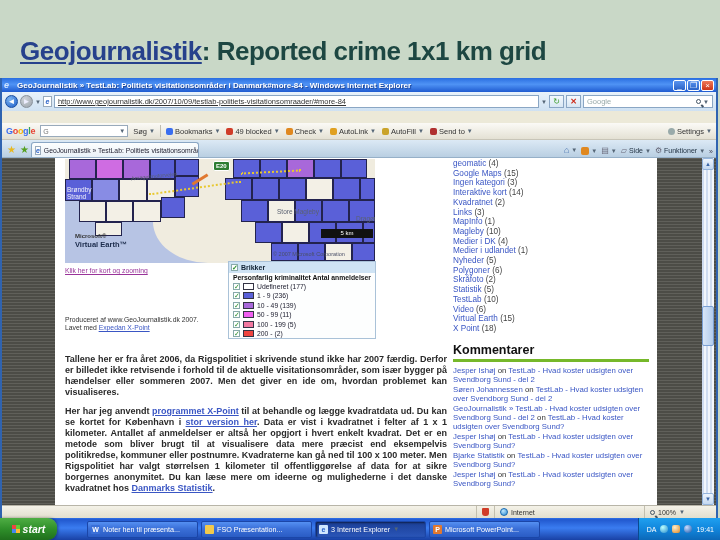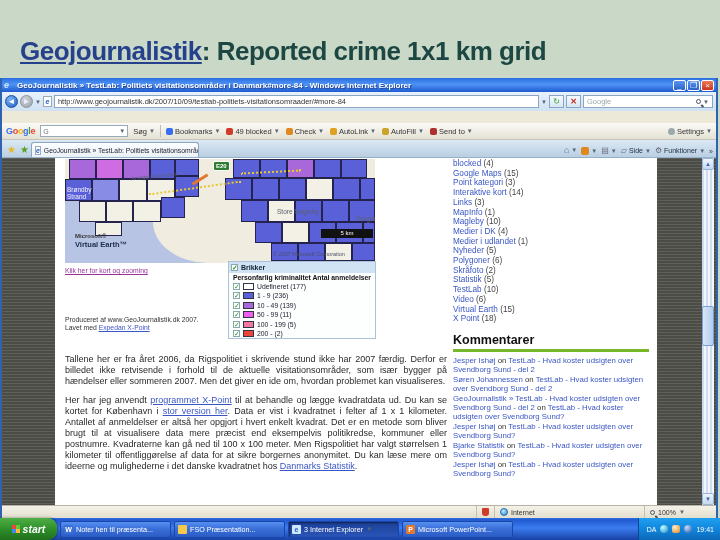--- a/index.html
+++ b/index.html
@@ -19,21 +19,21 @@
   .winbtns { display:flex; gap:1px; }
   .wb { width:13px; height:11px; font-size:8px; line-height:10px; text-align:center; color:#fff; border:1px solid #fff; border-radius:2px; background:linear-gradient(180deg,#5a94ee,#2a62c8); }
   .wb.close { background:linear-gradient(180deg,#ee7a5a,#cc3316); }
 
   .addrrow { position:absolute; left:0; top:14px; right:0; height:19px; background:linear-gradient(180deg,#e8f2fb,#cfe1f2); display:flex; align-items:center; padding:0 3px; gap:2px; }
   .navcirc { width:13px; height:13px; border-radius:50%; font-size:8px; line-height:12px; text-align:center; color:#fff; }
   .back { background:radial-gradient(circle at 35% 30%,#7db6f2,#1d5dc8); border:1px solid #1a4fa0; }
   .fwd  { background:radial-gradient(circle at 35% 30%,#cfd4da,#9aa2ab); border:1px solid #8a929b; color:#eef; }
   .ddarr { font-size:6px; color:#567; }
   .pageico { width:9px; height:11px; background:#fff; border:1px solid #9ab; font-size:7px; line-height:10px; text-align:center; color:#2a62c8; font-style:italic; font-weight:bold; }
-  .urlbox { flex:1; height:13px; background:#fff; border:1px solid #8aa6c4; font-size:7.5px; line-height:12px; color:#333; padding:0 3px; white-space:nowrap; overflow:hidden; }
+  .urlbox { flex:1; height:13px; background:#fff; border:1px solid #8aa6c4; font-size:7.5px; line-height:12px; color:#333; padding:0 3px; white-space:nowrap; overflow:hidden;text-decoration:underline; }
   .sqbtn { width:15px; height:13px; border:1px solid #8aa6c4; background:linear-gradient(180deg,#f4f9fe,#d8e7f4); text-align:center; font-size:8px; line-height:12px; }
   .refresh { color:#3f9e2f; }
   .stop { color:#cc2a1a; font-weight:bold; }
   .searchbox { width:130px; height:13px; background:#fff; border:1px solid #8aa6c4; font-size:7.5px; line-height:12px; color:#9aa; padding:0 3px; display:flex; align-items:center; gap:3px; }
   .mag { width:5px; height:5px; border:1.5px solid #456; border-radius:50%; position:relative; flex:none; }
   .mag::after { content:""; position:absolute; width:3px; height:1.5px; background:#456; transform:rotate(45deg); left:4px; top:5px; }
 
   .menurow { position:absolute; left:0; top:33px; right:0; height:12px; background:#f4f3ee; border-bottom:1px solid #d8d5c8; display:flex; align-items:center; gap:11px; padding:0 6px; font-size:7.5px; color:#222; }
 
   .gbar { position:absolute; left:0; top:45px; right:0; height:17px; background:linear-gradient(180deg,#fbfaf6,#e4e1d4); border-bottom:1px solid #c8c5b8; display:flex; align-items:center; gap:5px; padding:0 4px; font-size:7.5px; color:#333; }
@@ -73,21 +73,21 @@
   .legend-head { height:11px; background:#cfe3f4; display:flex; align-items:center; gap:3px; padding:0 2px; font-size:7px; font-weight:bold; color:#123; }
   .legend-title { font-size:6.8px; font-weight:bold; color:#111; padding:1px 2px 0 4px; line-height:7.5px; }
   .lrow { display:flex; align-items:center; gap:3px; padding:0 2px 0 4px; height:9.5px; font-size:6.8px; color:#223; }
   .chk { width:7px; height:7px; background:#fff; border:1px solid #8aa; color:#2d8f2d; font-size:7px; line-height:6px; text-align:center; flex:none; }
   .swatch { width:11px; height:7px; border:1px solid #334; flex:none; }
 
   .credits { position:absolute; left:10px; top:158px; width:160px; font-size:6.8px; color:#333; line-height:8px; }
   .link { color:#3a56c4; text-decoration:underline; }
 
   .paras { position:absolute; left:10px; top:196px; width:382px; font-size:9px; line-height:11px; color:#2a2a2a; text-align:justify; }
-  .paras p { margin-bottom:8px; }
+  .paras p { margin-bottom:8px;font-weight:bold; }
 
   
   .sidebar { position:absolute; left:398px; top:1px; width:196px; }
   .catitem { font-size:8.2px; line-height:9.7px; white-space:nowrap; }
   .catitem .cl { color:#3a56c4; }
   .catitem .cc { color:#444; }
   .kom-head { font-size:12.5px; font-weight:bold; color:#111; margin-top:9px; }
   .kom-rule { height:3px; background:#76b82a; margin:2px 0 4px 0; }
   .kom-item { font-size:7.8px; line-height:9px; color:#333; margin-bottom:1px; }
   .kom-item .cl { color:#3a56c4; }
@@ -97,21 +97,21 @@
   .sarrow { position:absolute; left:0; width:12px; height:12px; background:linear-gradient(180deg,#eef5fd,#c4d8f0); border:1px solid #94b4dc; border-radius:2px; font-size:6px; line-height:10px; text-align:center; color:#3a66a8; }
   .sthumb { position:absolute; left:0; width:12px; background:linear-gradient(90deg,#d8e6f8,#b2ccec); border:1px solid #7aa0d4; border-radius:2px; }
 
   .statusbar { position:absolute; left:0; bottom:0; right:0; height:13px; background:linear-gradient(180deg,#f4f2e8,#e2dfce); border-top:1px solid #b8b5a8; display:flex; align-items:center; font-size:7px; color:#333; }
   .spane { display:flex; align-items:center; gap:3px; border-left:1px solid #c2bfae; height:100%; padding:0 5px; }
   .spane.first { flex:1; border-left:none; }
   .shield { width:7px; height:8px; background:#d03c28; border-radius:1px 1px 3px 3px; }
   .globe { width:8px; height:8px; border-radius:50%; background:radial-gradient(circle at 35% 30%,#bfe8ff,#2a8ad0); border:1px solid #1a6ab0; }
 
   
-  .taskbar { position:absolute; left:0; top:518px; width:720px; height:22px; background:linear-gradient(180deg,#2f71e8 0%,#2259cf 8%,#3a7cf0 45%,#1941a5 100%); display:flex; align-items:center; }
+  .taskbar { position:absolute; left:0; top:518px; width:720px; height:22px; background:linear-gradient(180deg,#2f71e8 0%,#2259cf 8%,#3a7cf0 45%,#1941a5 100%); display:flex; align-items:center;gap:27px; }
   .startbtn { height:22px; width:57px; background:linear-gradient(180deg,#4fae44 0%,#2f8f2a 50%,#1f6f1c 100%); border-radius:0 9px 9px 0; color:#fff; font-size:10.5px; font-weight:bold; font-style:italic; display:flex; align-items:center; justify-content:center; gap:3px; box-shadow:1px 0 3px rgba(0,0,0,.4); }
   .flag { width:8px; height:8px; display:grid; grid-template-columns:4px 4px; grid-template-rows:4px 4px; }
   .flag i { display:block; }
   .taskbtn { height:17px; width:111px; margin-left:3px; background:linear-gradient(180deg,#5590f2,#3a6fd8 45%,#2a5cc4); border:1px solid #1b46a8; border-radius:2px; display:flex; align-items:center; gap:3px; padding:0 3px; color:#fff; font-size:7.2px; white-space:nowrap; overflow:hidden; }
   .taskbtn.pressed { background:linear-gradient(180deg,#1b3f96,#2a55b8); box-shadow:inset 1px 1px 2px rgba(0,0,0,.5); }
   .tico { width:9px; height:9px; border-radius:1px; font-size:7px; line-height:9px; text-align:center; font-weight:bold; flex:none; }
   .tray { margin-left:auto; height:22px; background:linear-gradient(180deg,#1fa0f0 0%,#1186dc 50%,#0c68b8 100%); border-left:1px solid #0a4a90; display:flex; align-items:center; gap:4px; padding:0 6px 0 8px; color:#fff; font-size:7px; }
   .trayico { width:8px; height:8px; border-radius:50%; }
 </style>
 </head>
@@ -346,24 +346,25 @@
         <div id="credit2"><span>Lavet med </span><span class="link">Expedan X-Point</span></div>
       </div>
 
       <div class="paras">
         <p>Tallene her er fra året 2006, da Rigspolitiet i skrivende stund ikke har 2007 færdig. Derfor er billedet ikke retvisende i forhold til de aktuelle visitationsområder, som især bygger på hændelser eller sommeren 2007. Men det giver en ide om, hvordan problemet kan visualiseres.</p>
         <p id="para2"><span>Her har jeg anvendt </span><span class="link">programmet X-Point</span><span> til at behandle og lægge kvadratdata ud. Du kan se kortet for København i </span><span class="link">stor version her</span><span>. Data er vist i kvadratnet i felter af 1 x 1 kilometer. Antallet af anmeldelser er altså her opgjort i hvert enkelt kvadrat. Det er en metode som bliver brugt til at visualisere data mere præcist end eksempelvis politikredse, kommuner eller postnumre. Kvadraterne kan gå ned til 100 x 100 meter. Men Rigspolitiet har valgt størrelsen 1 kilometer til offentliggørelse af data for at sikre borgernes anonymitet. Du kan læse mere om ideerne og mulighederne i det danske kvadratnet hos </span><span class="link">Danmarks Statistik</span><span>.</span></p>
       </div>
 
       <div class="sidebar">
         <div id="catlist">
-            <div class="catitem"><span class="cl">blocked </span><span class="cc">(4)</span></div>
+            <div class="catitem"><span class="cl">geomatic </span><span class="cc">(4)</span></div>
             <div class="catitem"><span class="cl">Google Maps </span><span class="cc">(15)</span></div>
-            <div class="catitem"><span class="cl">Point kategori </span><span class="cc">(3)</span></div>
+            <div class="catitem"><span class="cl">Ingen kategori </span><span class="cc">(3)</span></div>
             <div class="catitem"><span class="cl">Interaktive kort </span><span class="cc">(14)</span></div>
+            <div class="catitem"><span class="cl">Kvadratnet </span><span class="cc">(2)</span></div>
             <div class="catitem"><span class="cl">Links </span><span class="cc">(3)</span></div>
             <div class="catitem"><span class="cl">MapInfo </span><span class="cc">(1)</span></div>
             <div class="catitem"><span class="cl">Magleby </span><span class="cc">(10)</span></div>
             <div class="catitem"><span class="cl">Medier i DK </span><span class="cc">(4)</span></div>
             <div class="catitem"><span class="cl">Medier i udlandet </span><span class="cc">(1)</span></div>
             <div class="catitem"><span class="cl">Nyheder </span><span class="cc">(5)</span></div>
             <div class="catitem"><span class="cl">Polygoner </span><span class="cc">(6)</span></div>
             <div class="catitem"><span class="cl">Skråfoto </span><span class="cc">(2)</span></div>
             <div class="catitem"><span class="cl">Statistik </span><span class="cc">(5)</span></div>
             <div class="catitem"><span class="cl">TestLab </span><span class="cc">(10)</span></div>

